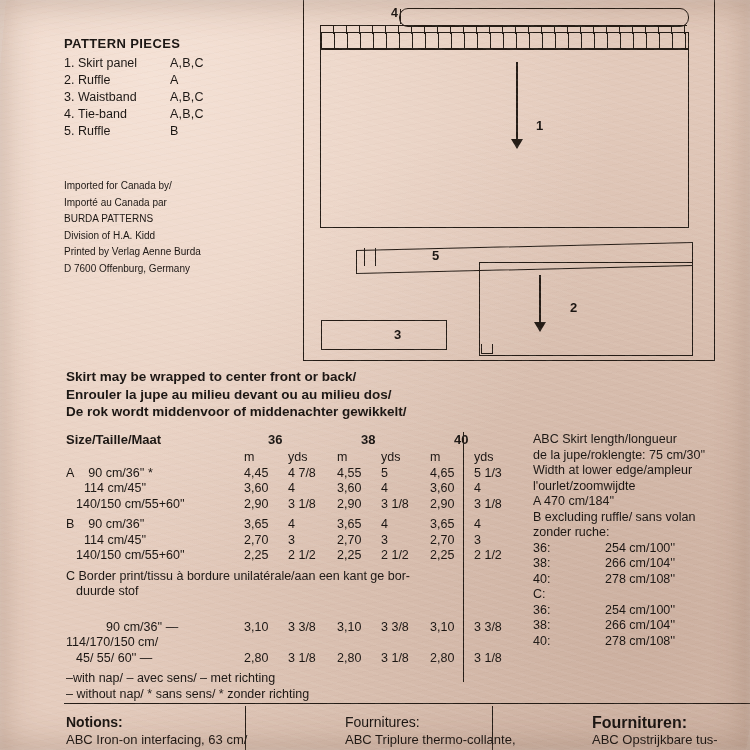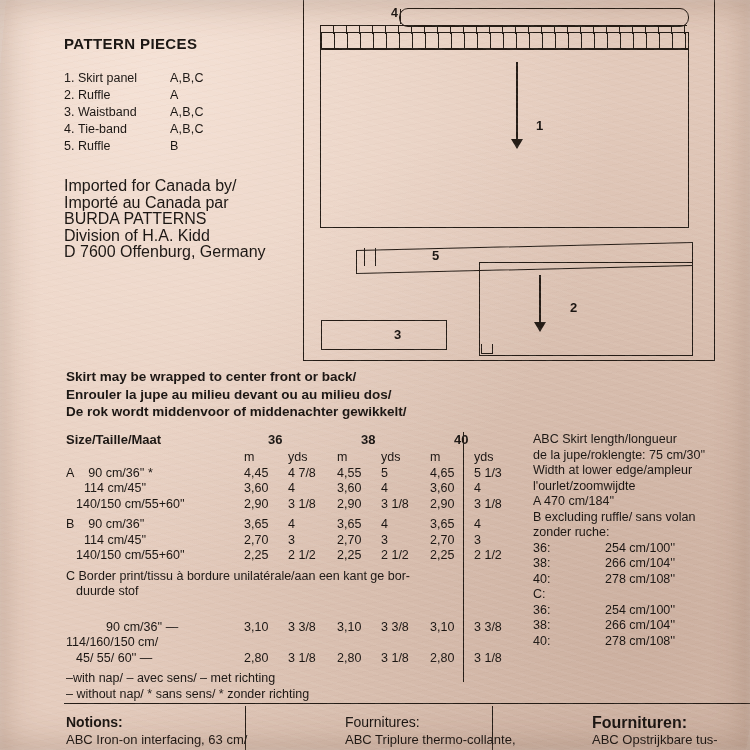--- a/index.html
+++ b/index.html
@@ -31,28 +31,28 @@
       linear-gradient(95deg, rgba(255,255,255,.35) 0 6px, rgba(0,0,0,0) 6px 34px),
       linear-gradient(-80deg, rgba(255,255,255,.22) 0 4px, rgba(0,0,0,0) 4px 60px);
   }
   .edge{
     position:absolute;inset:0;pointer-events:none;
     box-shadow: inset 0 0 38px rgba(90,55,35,.30), inset 0 0 6px rgba(255,255,255,.25);
   }
 
   
   .pieces{position:absolute;left:64px;top:36px;font-size:12.5px;line-height:16px;}
-  .pieces .title{font-weight:bold;letter-spacing:.4px;font-size:15px;margin-bottom:18px;}
+  .pieces .title{font-weight:bold;letter-spacing:.4px;font-size:13px;margin-bottom:3px;}
   .pieces table{border-collapse:collapse;font-size:12.5px;}
   .pieces td{padding:0 0 1px 0;vertical-align:top;}
   .pieces td.num{width:14px;}
   .pieces td.nm{width:92px;}
   .pieces td.sz{letter-spacing:.2px;}
 
-  .imported{position:absolute;left:64px;top:178px;font-size:16px;line-height:16.5px;}
+  .imported{position:absolute;left:64px;top:178px;font-size:10px;line-height:16.5px;}
 
   
   .draw{position:absolute;left:303px;top:0px;width:410px;height:360px;border:1.6px solid #241c16;border-top:none;}
   .draw .inner{position:relative;width:100%;height:100%;}
 
   .tieband{position:absolute;left:95px;top:8px;width:288px;height:17px;border:1.6px solid #241c16;border-radius:9px;}
   .lbl4{position:absolute;left:87px;top:6px;font-size:12.5px;font-weight:bold;}
   .tick4{position:absolute;left:96px;top:9px;width:9px;height:15px;border-left:1.6px solid #241c16;}
 
   .ruffletop{position:absolute;left:16px;top:32px;width:367px;height:16px;border:1.5px solid #241c16;
@@ -156,20 +156,21 @@
     </tr>
   </tbody>
     </table>
 </div>
 
 <div class="imported">
   <div>Imported for Canada by/</div>
   <div>Importé au Canada par</div>
   <div>BURDA PATTERNS</div>
   <div>Division of H.A. Kidd</div>
+  <div>Printed by Verlag Aenne Burda</div>
   <div>D 7600 Offenburg, Germany</div>
 </div>
 
 <div class="draw">
   <div class="inner">
     <div class="tieband"></div>
     <div class="tick4"></div>
     <div class="lbl4">4</div>
 
     <div class="rufflecap"></div>
@@ -287,21 +288,21 @@
     <div class="r">
       <span class="lab" style="left:40px">90 cm/36'' —</span>
       <span class="g c1">3,10</span>
       <span class="g c1b">3 3/8</span>
       <span class="g c2">3,10</span>
       <span class="g c2b">3 3/8</span>
       <span class="g c3">3,10</span>
       <span class="g c3b">3 3/8</span>
     </div>
     <div class="r">
-      <span class="lab" style="left:0px">114/160/150 cm/</span>
+      <span class="lab" style="left:0px">114/170/150 cm/</span>
     </div>
     <div class="r">
       <span class="lab" style="left:10px">45/ 55/  60'' —</span>
       <span class="g c1">2,80</span>
       <span class="g c1b">3 1/8</span>
       <span class="g c2">2,80</span>
       <span class="g c2b">3 1/8</span>
       <span class="g c3">2,80</span>
       <span class="g c3b">3 1/8</span>
     </div>

